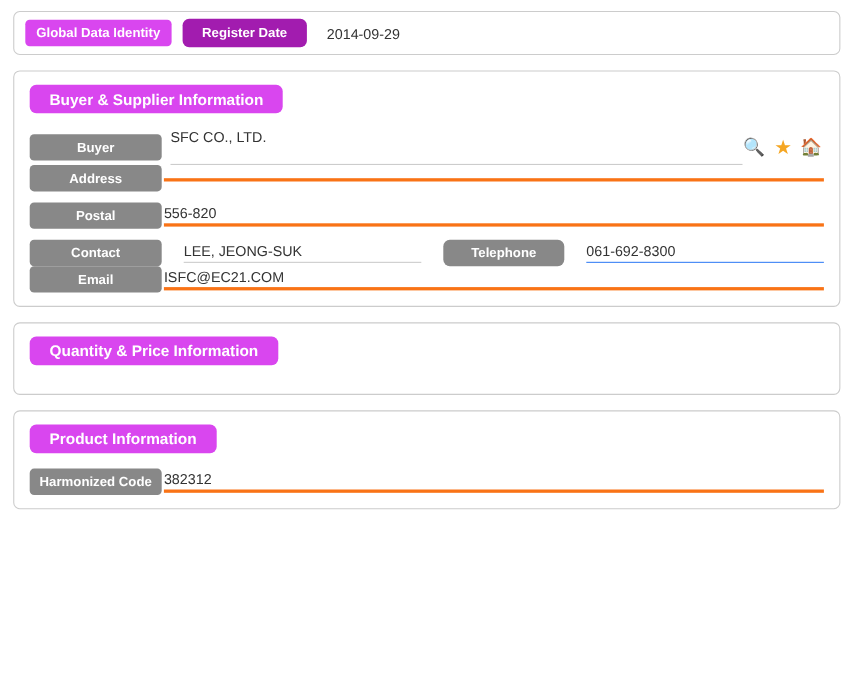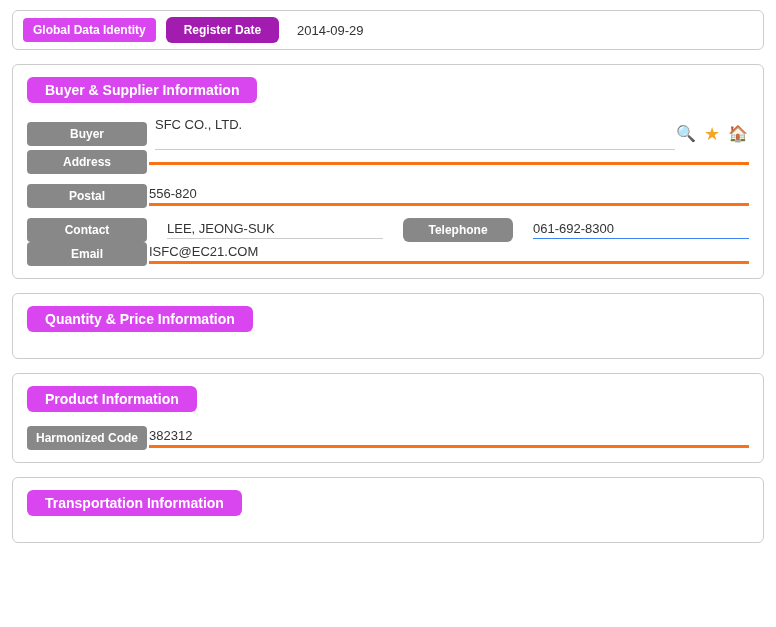--- a/index.html
+++ b/index.html
@@ -275,17 +275,14 @@
 
     
     <div class="field-row">
       <div class="field-label">Harmonized Code</div>
       <div class="field-value">382312</div>
     </div>
 
     
   </div>
 
-  <div class="section-header-only">
-    <div class="section-header">Transportation Information</div>
-  </div>
 
 </div>
 
 </body></html>

